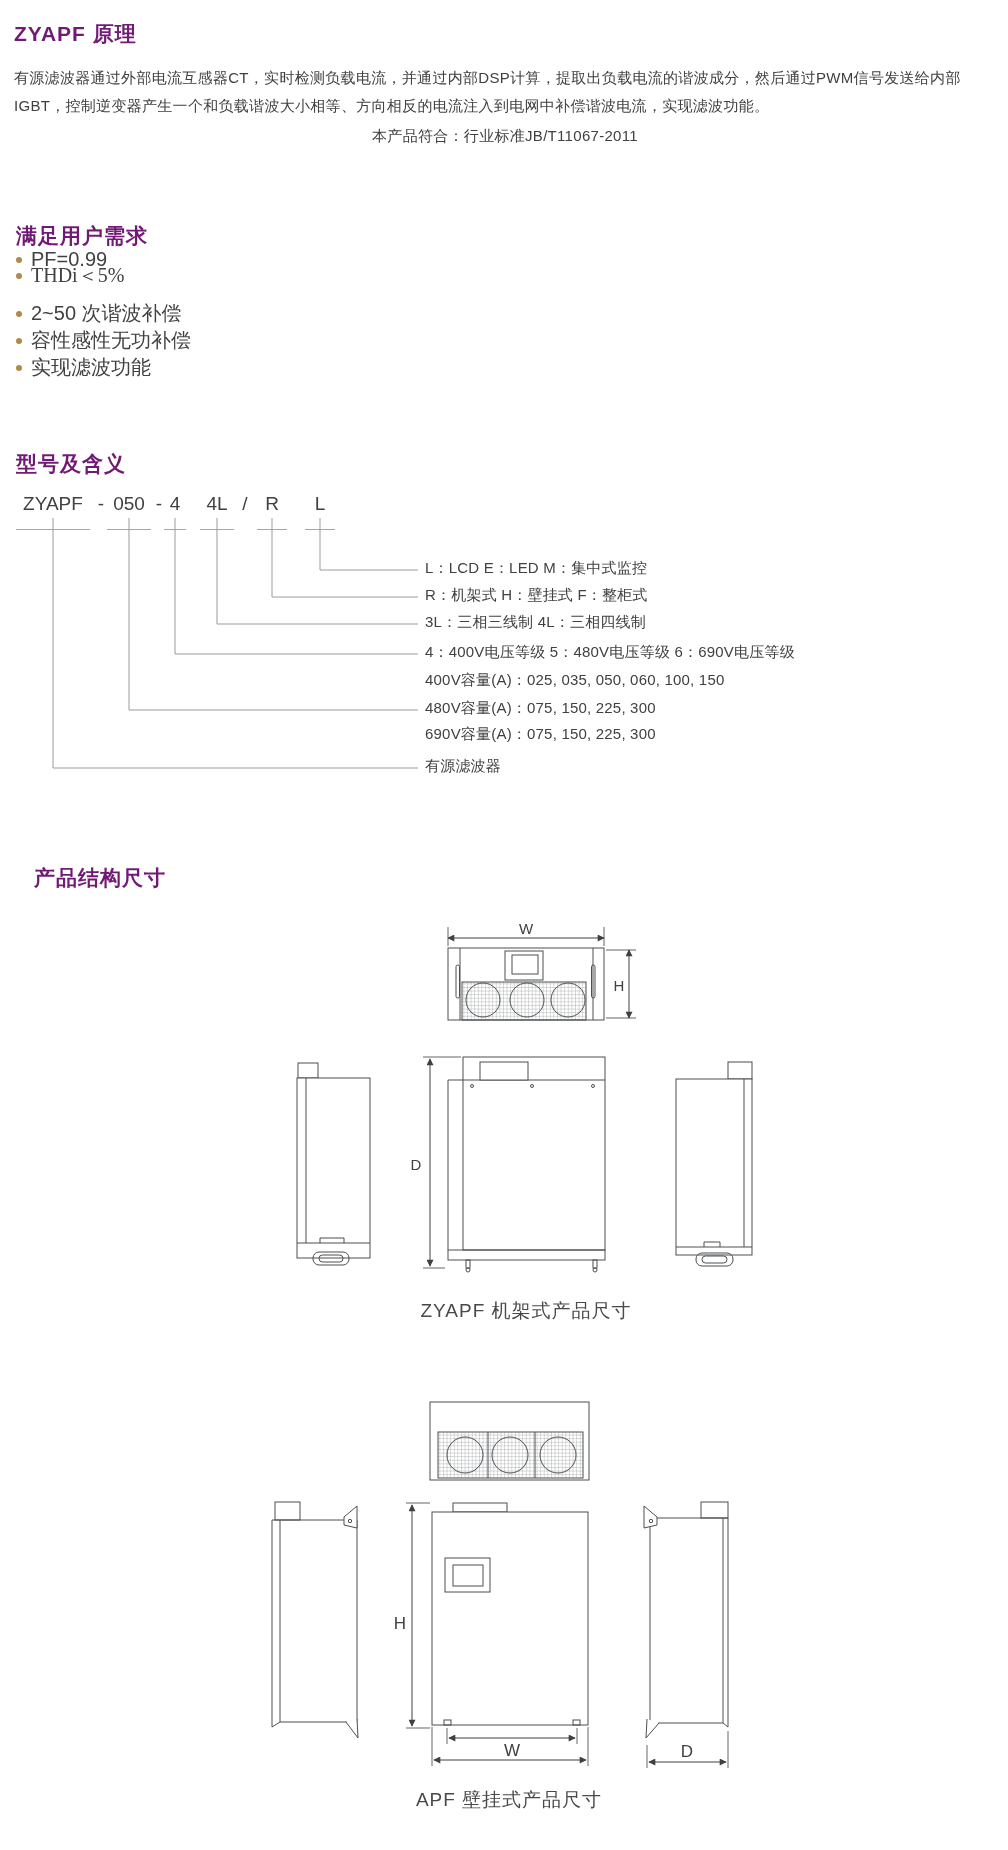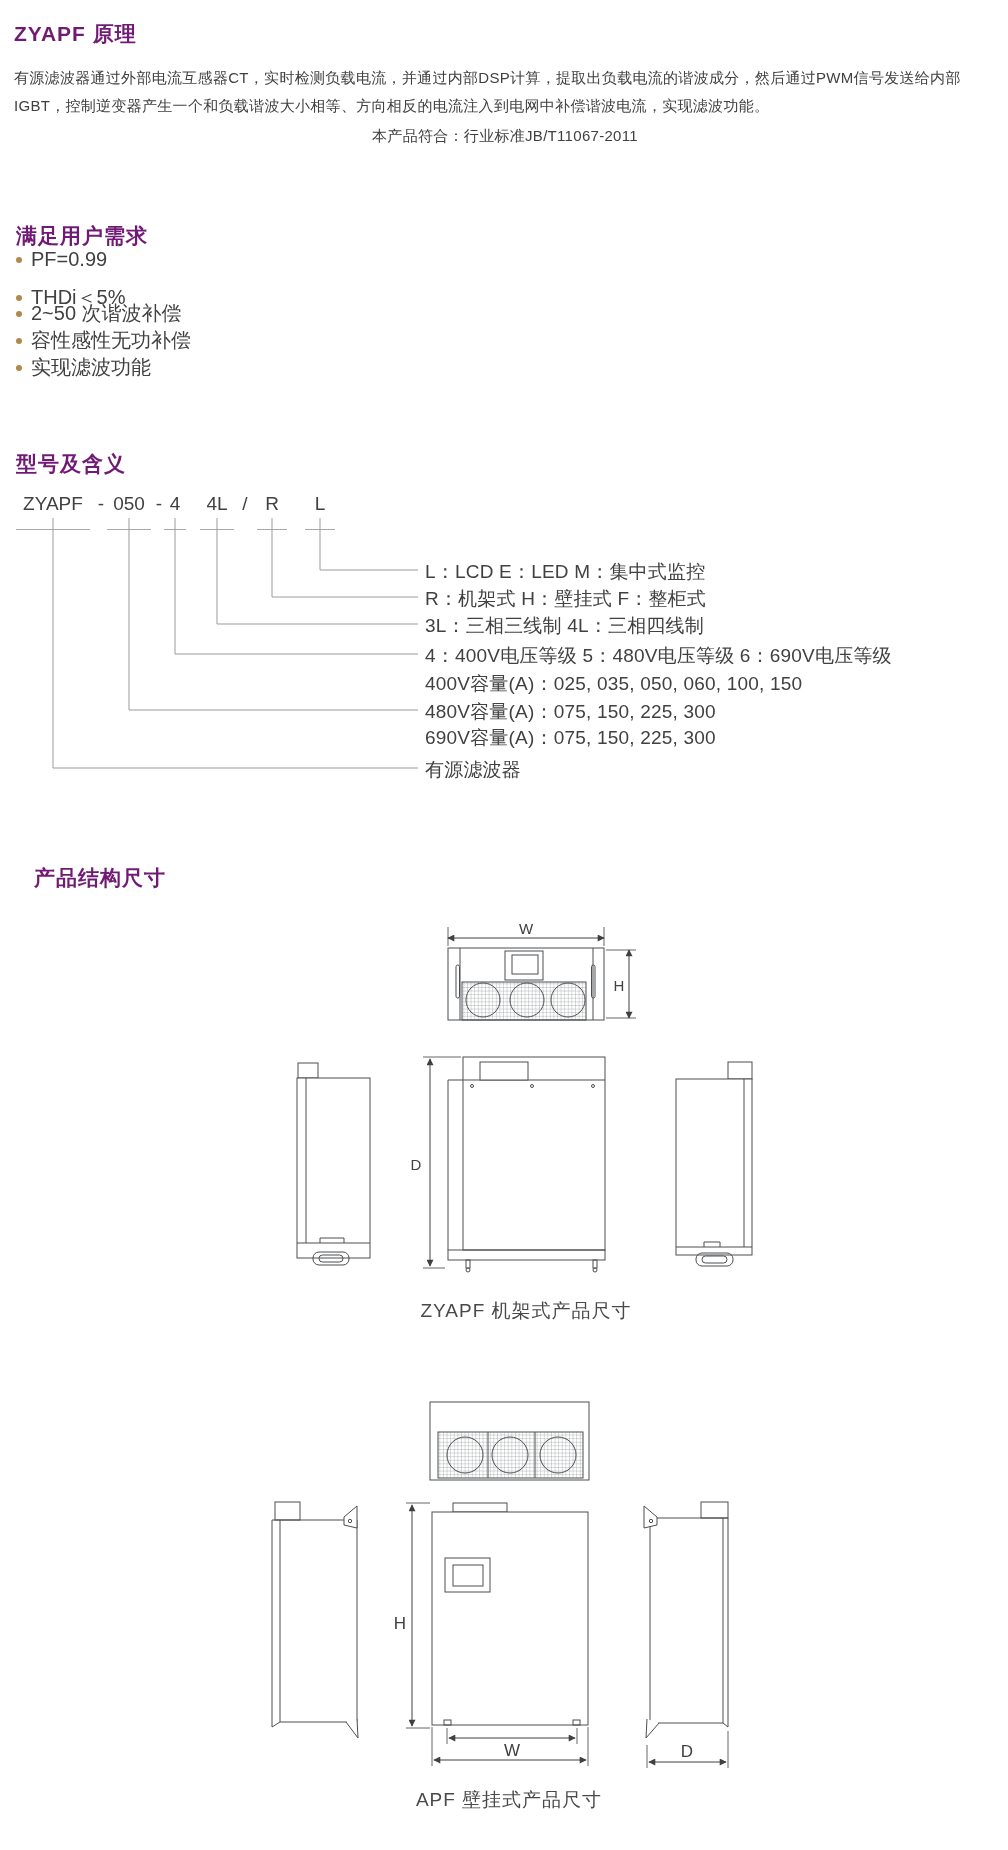--- a/index.html
+++ b/index.html
@@ -4,21 +4,21 @@
 <style>
   html,body{margin:0;padding:0;background:#fff;}
   body{width:1008px;height:1850px;position:relative;overflow:hidden;
        font-family:"Liberation Sans","DejaVu Sans",sans-serif;color:#414042;}
   .sec-title{position:absolute;color:#701a75;font-size:21px;font-weight:bold;letter-spacing:1px;}
   .body-text{position:absolute;left:14px;width:982px;font-size:15px;line-height:28px;color:#404041;letter-spacing:.3px;}
   .need{position:absolute;left:16px;height:27px;line-height:27px;font-size:20px;color:#414042;padding-left:15px;}
   .need .dot{position:absolute;left:0;top:11px;width:6px;height:6px;border-radius:50%;background:#b1894c;}
   .seg{position:absolute;top:492px;font-size:19px;color:#414042;text-align:center;height:23px;line-height:23px;}
   .seg.u{border-bottom:1px solid #a8a8aa;padding-bottom:14px;}
-  .legend-row{position:absolute;font-size:19px;color:#414042;white-space:nowrap;letter-spacing:.2px;}
+  .legend-row{position:absolute;font-size:15px;color:#414042;white-space:nowrap;letter-spacing:.2px;}
   .caption{position:absolute;width:400px;text-align:center;font-size:19px;color:#48494b;letter-spacing:1px;}
   svg{position:absolute;overflow:visible;}
   svg text{font-family:"Liberation Sans","DejaVu Sans",sans-serif;fill:#414042;}
   .ln{stroke:#4d4e50;stroke-width:1;fill:none;}
   .lnf{stroke:#4d4e50;stroke-width:1;fill:#ffffff;}
   .dim{stroke:#3f4042;stroke-width:1;fill:none;marker-start:url(#arrowM);marker-end:url(#arrowM);}
   .ext{stroke:#3f4042;stroke-width:.8;fill:none;}
   .mesh{fill:url(#meshPat);stroke:#4d4e50;stroke-width:1;}
 </style>
 </head>
@@ -34,21 +34,21 @@
     </pattern>
   </defs>
 </svg>
 
 <div class="sec-title" style="left:14px;top:20px;">ZYAPF 原理</div>
 <div class="body-text" style="top:64px;">有源滤波器通过外部电流互感器CT，实时检测负载电流，并通过内部DSP计算，提取出负载电流的谐波成分，然后通过PWM信号发送给内部IGBT，控制逆变器产生一个和负载谐波大小相等、方向相反的电流注入到电网中补偿谐波电流，实现滤波功能。</div>
 <div class="body-text" style="top:122px;text-align:center;">本产品符合：行业标准JB/T11067-2011</div>
 
 <div class="sec-title" style="left:16px;top:190px;margin-top:32px;">满足用户需求</div>
 <div class="need" style="top:246px;"><span class="dot"></span><span>PF=0.99</span></div>
-<div class="need" style="top:284px;"><span class="dot"></span><span>THDi＜5%</span></div>
+<div class="need" style="top:262px;font-family:Liberation Serif, serif;"><span class="dot"></span><span>THDi＜5%</span></div>
 <div class="need" style="top:300px;"><span class="dot"></span><span>2~50 次谐波补偿</span></div>
 <div class="need" style="top:327px;"><span class="dot"></span><span>容性感性无功补偿</span></div>
 <div class="need" style="top:354px;"><span class="dot"></span><span>实现滤波功能</span></div>
 
 <div class="sec-title" style="left:16px;top:450px;">型号及含义</div>
 
 <div class="seg u" style="left:16px;width:74px;">ZYAPF</div>
 <div class="seg" style="left:95px;width:12px;">-</div>
 <div class="seg u" style="left:107px;width:44px;">050</div>
 <div class="seg" style="left:153px;width:12px;">-</div>

